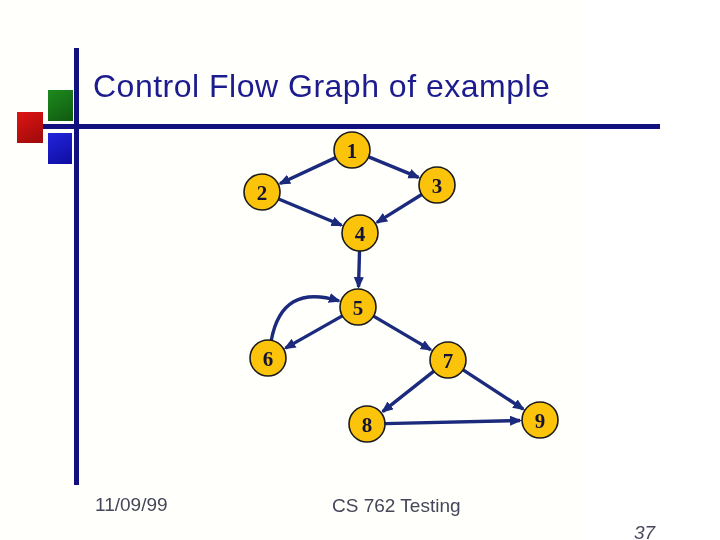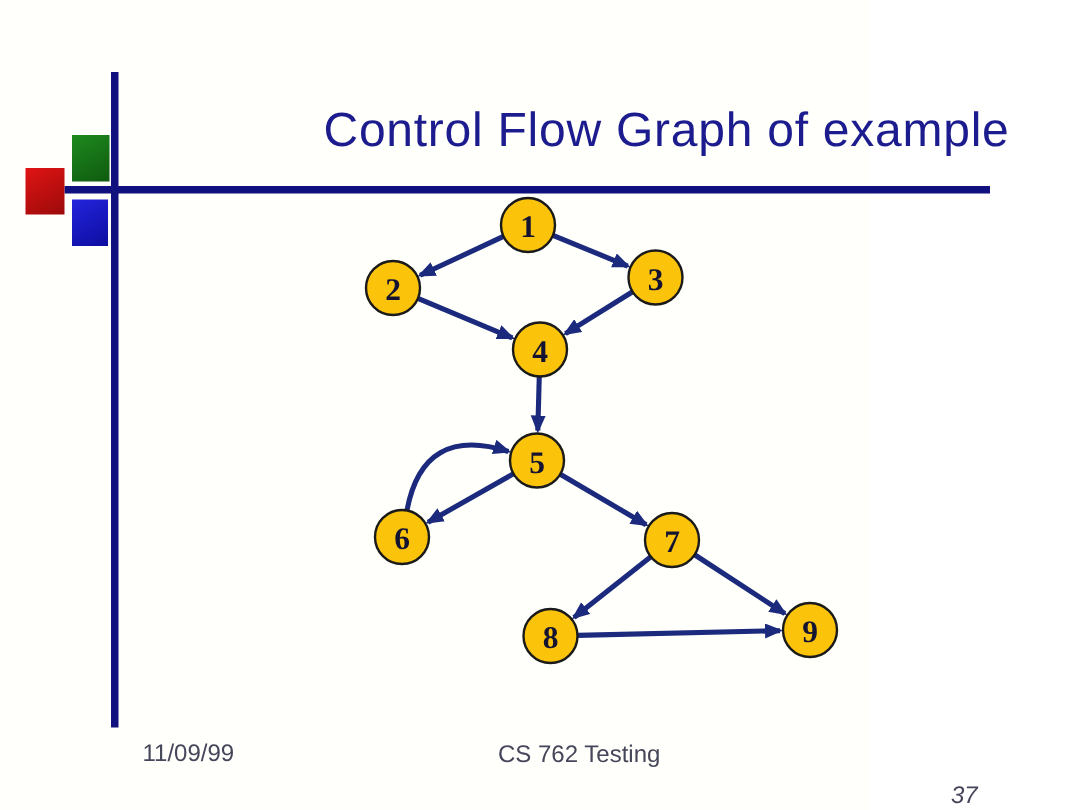--- a/index.html
+++ b/index.html
@@ -1,34 +1,34 @@
 <!DOCTYPE html>
 <html><head>
 <meta charset="utf-8">
 <style>
   html,body{margin:0;padding:0;}
   body{width:720px;height:540px;overflow:hidden;font-family:"Liberation Sans",sans-serif;}
-  .slide{position:relative;width:580px;height:540px;background:#fffffb;text-align:right;}
+  .slide{position:relative;width:580px;height:540px;background:#fffffb;}
 
   
   .vline{position:absolute;left:74px;top:48px;width:5px;height:437px;background:#10107e;}
   .hline{position:absolute;left:43px;top:124px;width:617px;height:5px;background:#10107e;}
   .sq{position:absolute;}
   .sq-green{left:48px;top:90px;width:25px;height:31px;background:linear-gradient(150deg,#1e8a1e,#0f5a0f);}
   .sq-red{left:17px;top:112px;width:26px;height:31px;background:linear-gradient(150deg,#e01414,#9c0a0a);}
   .sq-blue{left:48px;top:133px;width:24px;height:31px;background:linear-gradient(150deg,#2424dd,#0d0da0);}
 
   .title{position:absolute;left:93px;top:68px;width:580px;font-size:32px;line-height:36px;
          color:#1c1c8f;letter-spacing:0.5px;white-space:nowrap;}
 
   .graph-svg{position:absolute;left:0;top:0;width:720px;height:540px;}
   .node-label{font-family:"Liberation Serif",serif;font-weight:bold;font-size:21px;
               text-anchor:middle;dominant-baseline:central;}
 
-  .footer span{position:absolute;font-size:16px;color:#46465a;}
+  .footer span{position:absolute;font-size:19px;color:#46465a;}
   .footer-date{left:95px;top:494px;}
   .footer-course{left:332px;top:495px;}
   .footer-page{left:634px;top:522px;font-style:italic;}
 </style>
 </head>
 <body>
 
 <div class="slide">
 
   <div class="vline"></div>

